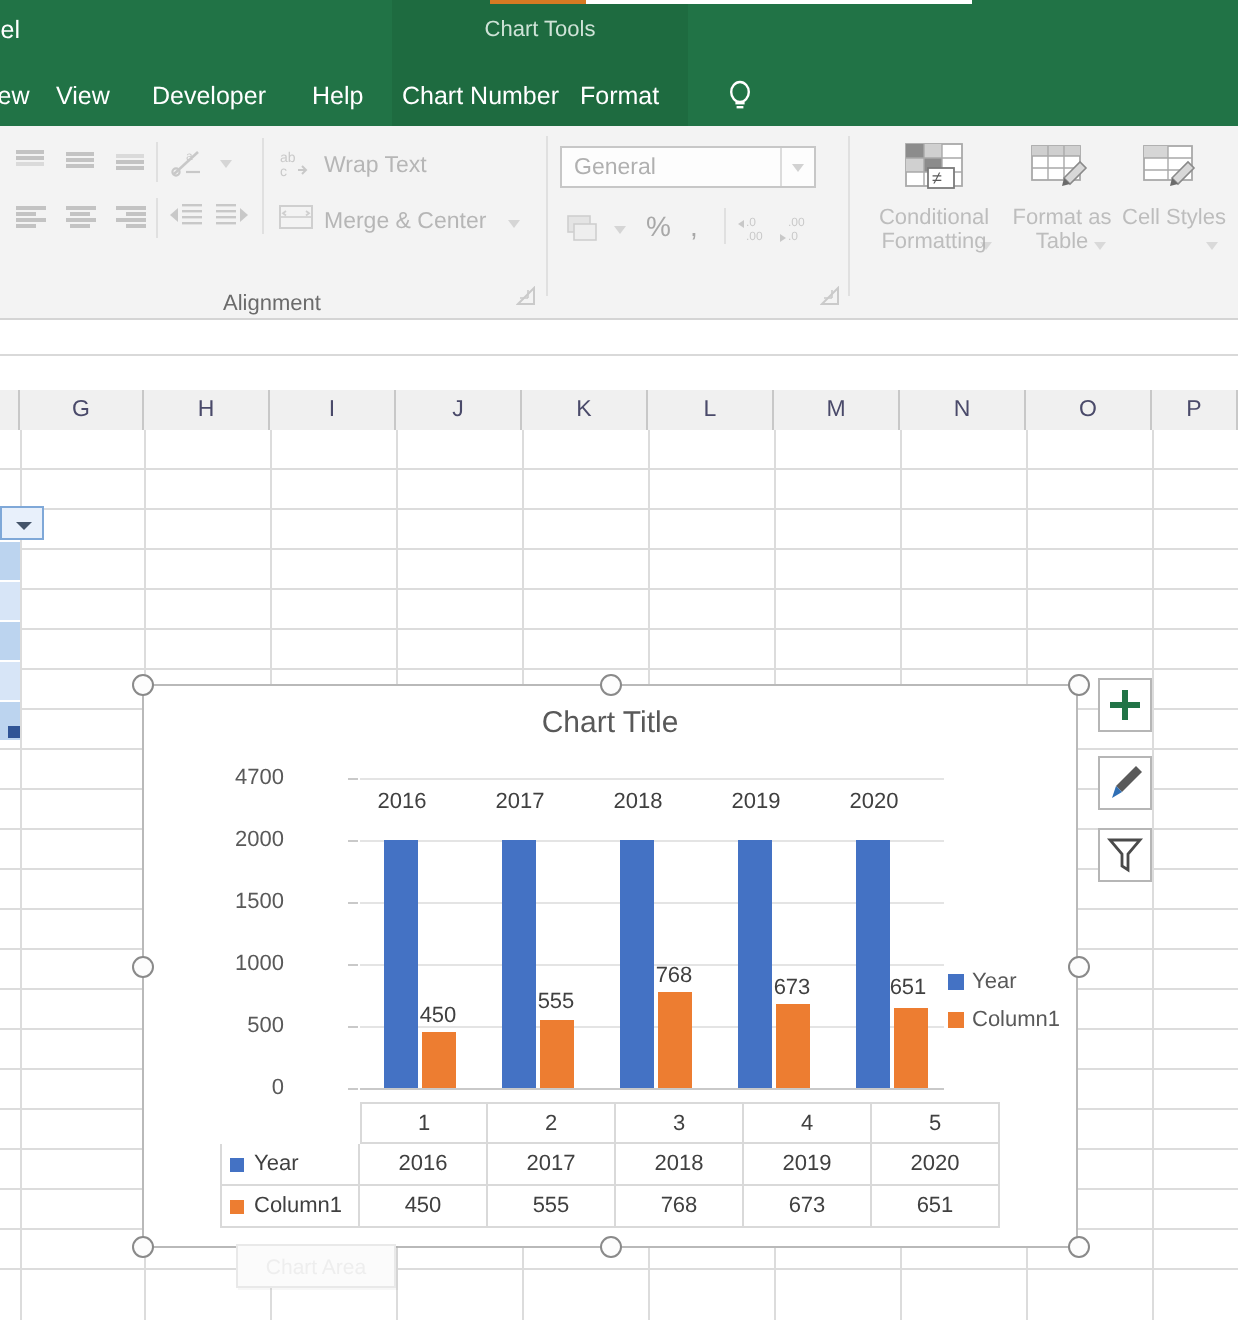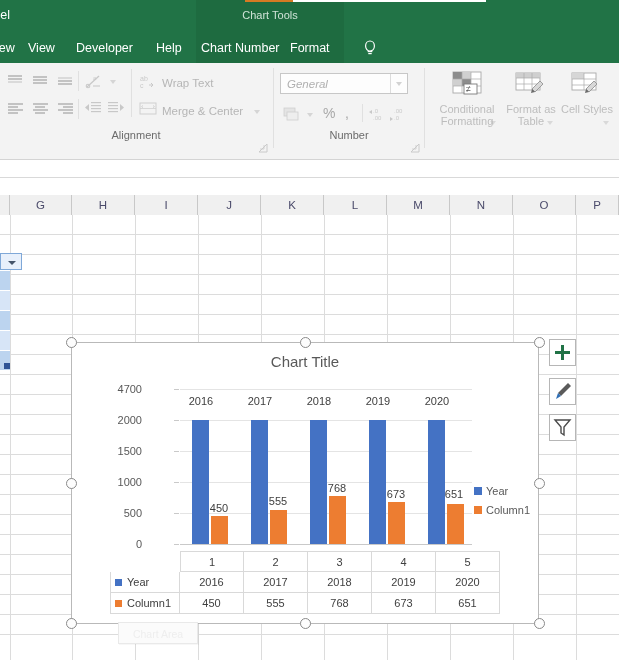--- a/index.html
+++ b/index.html
@@ -49,21 +49,21 @@
     position:absolute; left:387px; top:36px; height:24px; line-height:24px;
     color:#ffffff; font-size:12.5px; white-space:nowrap;
   }
 
   
   .ribbon-body {
     position:absolute; left:0; top:63px; width:619px; height:97px;
     background:#f3f3f3; border-bottom:1px solid #d4d4d4;
   }
   .rgroup-label {
-    position:absolute; bottom:18px; text-align:center;
+    position:absolute; bottom:1px; text-align:center;
     font-size:11px; color:#6b6b6b; width:100%;
   }
   .rsep {
     position:absolute; top:5px; width:1px; height:76px; background:#e0e0e0;
   }
   .dlg-launcher {
     position:absolute; width:10px; height:10px; opacity:.45;
   }
 
   
@@ -76,21 +76,21 @@
     white-space:nowrap;
   }
   .ico-box { position:absolute; opacity:.40; }
 
   
   .numfmt {
     position:absolute; left:280px; top:73px; width:128px; height:21px;
     border:1px solid #c7c7c7; background:#fdfdfd;
   }
   .numfmt span {
-    position:absolute; left:6px; top:2px; font-size:11.5px; color:#b0b0b0; line-height:17px;font-style:italic;
+    position:absolute; left:6px; top:2px; font-size:11.5px; color:#b0b0b0; line-height:17px;
   }
   .numfmt .dd {
     position:absolute; right:0; top:0; width:17px; height:19px;
     border-left:1px solid #dcdcdc;
   }
   .chev {
     position:absolute; width:0;height:0;
     border-left:3.5px solid transparent; border-right:3.5px solid transparent;
     border-top:4px solid #a8a8a8;
   }
@@ -343,21 +343,20 @@
         <path d="M3 4 L0 6 L3 8" fill="#8a8a8a"></path>
       </svg>
     </div>
     <div class="ico-box" style="left:115px;top:43px;width:18px;height:16px">
       <svg width="18" height="16" viewBox="0 0 18 16">
         <text x="4" y="7" font-size="6" fill="#8a8a8a" font-family="Liberation Sans,sans-serif">.00</text>
         <text x="4" y="14" font-size="6" fill="#8a8a8a" font-family="Liberation Sans,sans-serif">.0</text>
         <path d="M0 11 L3 13 L0 15" fill="#8a8a8a"></path>
       </svg>
     </div>
-    <div class="rgroup-label">Number</div>
     <div class="dlg-launcher" style="left:135px;top:79px">
       <svg width="10" height="10" viewBox="0 0 10 10">
         <path d="M1 9 L9 9 L9 1 Z" fill="none" stroke="#9a9a9a" stroke-width="1"></path>
         <path d="M2 6 L6 6 M6 6 L6 2" stroke="#9a9a9a" stroke-width="0.8"></path>
       </svg>
     </div>
   </div>
 
   <div class="rsep" style="left:424px;top:5px;height:80px"></div>
 

